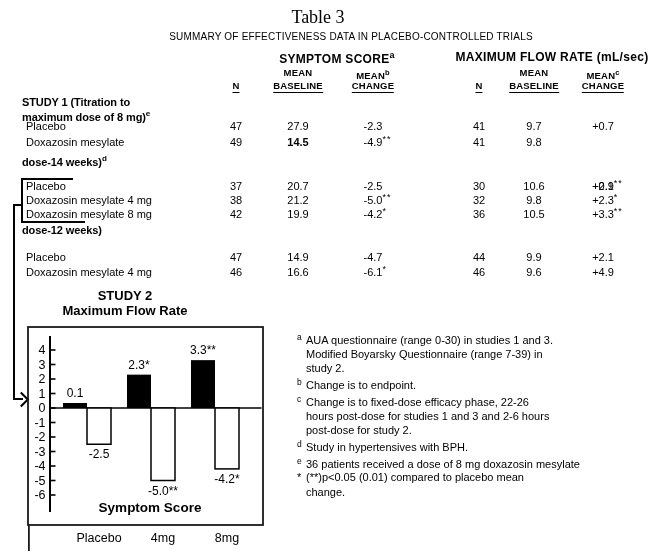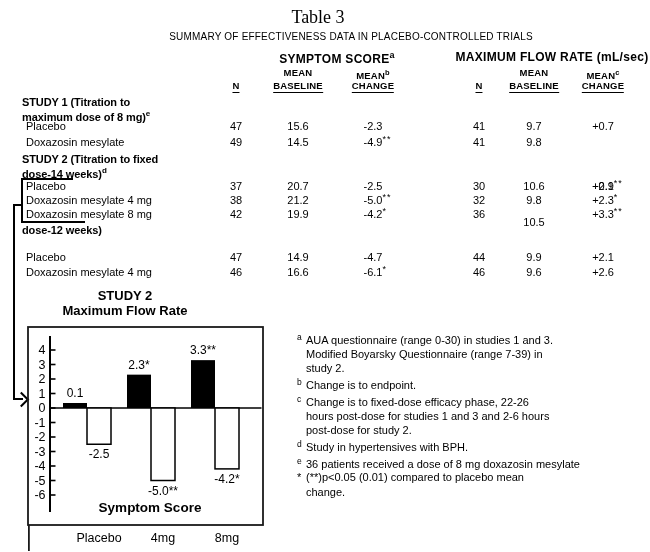--- a/index.html
+++ b/index.html
@@ -50,34 +50,33 @@
       <span class="colh" style="left: 534px; top: 67px;">MEAN</span>
       <span class="colh u" style="left: 534px; top: 80px;">BASELINE</span>
       <span class="colh" style="left: 603px; top: 67px;">MEAN<sup>c</sup></span>
       <span class="colh u" style="left: 603px; top: 80px;">CHANGE</span>
       <div class="studyrow" style="left: 22px; top: 96px;">
         <div>STUDY 1 (Titration to</div>
         <div>maximum dose of 8 mg)<sup>e</sup></div>
       </div>
       <span class="rowlabel" style="left: 26px; top: 120px;">Placebo</span>
       <span class="val" style="left: 236px; top: 120px;">47</span>
-      <span class="val" style="left: 298px; top: 120px;">15.6</span>
+      <span class="val" style="left: 298px; top: 120px;">27.9</span>
       <span class="val" style="left: 373px; top: 120px;">-2.3</span>
       <span class="val" style="left: 479px; top: 120px;">41</span>
       <span class="val" style="left: 534px; top: 120px;">9.7</span>
       <span class="val" style="left: 603px; top: 120px;">+0.7</span>
       <span class="rowlabel" style="left: 26px; top: 136px;">Doxazosin mesylate</span>
       <span class="val" style="left: 236px; top: 136px;">49</span>
-      <span class="val" style="left: 298px; top: 136px;">14.5</span>
+      <span class="val" style="left: 298px; top: 136px; font-weight: bold;">14.5</span>
       <span class="val" style="left: 373px; top: 136px;">-4.9<sup>**</sup></span>
       <span class="val" style="left: 479px; top: 136px;">41</span>
       <span class="val" style="left: 534px; top: 136px;">9.8</span>
       <span class="val" style="left: 603px; top: 144px; margin-top: 36px;">+2.9<sup>**</sup></span>
       <div class="studyrow" style="left: 22px; top: 153px;">
-        <div>STUDY 2 (Titration to fixed</div>
         <div>dose-14 weeks)<sup>d</sup></div>
       </div>
       <span class="rowlabel" style="left: 26px; top: 180px;">Placebo</span>
       <span class="val" style="left: 236px; top: 180px;">37</span>
       <span class="val" style="left: 298px; top: 180px;">20.7</span>
       <span class="val" style="left: 373px; top: 180px;">-2.5</span>
       <span class="val" style="left: 479px; top: 180px;">30</span>
       <span class="val" style="left: 534px; top: 180px; text-align: center;">10.6</span>
       <span class="val" style="left: 603px; top: 180px;">+0.1</span>
       <span class="rowlabel" style="left: 26px; top: 194px;">Doxazosin mesylate 4 mg</span>
@@ -85,39 +84,39 @@
       <span class="val" style="left: 298px; top: 194px;">21.2</span>
       <span class="val" style="left: 373px; top: 194px;">-5.0<sup>**</sup></span>
       <span class="val" style="left: 479px; top: 194px;">32</span>
       <span class="val" style="left: 534px; top: 194px;">9.8</span>
       <span class="val" style="left: 603px; top: 194px;">+2.3<sup>*</sup></span>
       <span class="rowlabel" style="left: 26px; top: 208px;">Doxazosin mesylate 8 mg</span>
       <span class="val" style="left: 236px; top: 208px;">42</span>
       <span class="val" style="left: 298px; top: 208px;">19.9</span>
       <span class="val" style="left: 373px; top: 208px;">-4.2<sup>*</sup></span>
       <span class="val" style="left: 479px; top: 208px;">36</span>
-      <span class="val" style="left: 534px; top: 216px;">10.5</span>
+      <span class="val" style="left: 534px; top: 208px;">10.5</span>
       <span class="val" style="left: 603px; top: 208px;">+3.3<sup>**</sup></span>
       <div class="studyrow" style="left: 22px; top: 224px;">
         <div>dose-12 weeks)</div>
       </div>
       <span class="rowlabel" style="left: 26px; top: 251px;">Placebo</span>
       <span class="val" style="left: 236px; top: 251px;">47</span>
       <span class="val" style="left: 298px; top: 251px;">14.9</span>
       <span class="val" style="left: 373px; top: 251px;">-4.7</span>
       <span class="val" style="left: 479px; top: 251px;">44</span>
       <span class="val" style="left: 534px; top: 251px;">9.9</span>
       <span class="val" style="left: 603px; top: 251px;">+2.1</span>
       <span class="rowlabel" style="left: 26px; top: 266px;">Doxazosin mesylate 4 mg</span>
       <span class="val" style="left: 236px; top: 266px;">46</span>
       <span class="val" style="left: 298px; top: 266px;">16.6</span>
       <span class="val" style="left: 373px; top: 266px;">-6.1<sup>*</sup></span>
       <span class="val" style="left: 479px; top: 266px;">46</span>
       <span class="val" style="left: 534px; top: 266px;">9.6</span>
-      <span class="val" style="left: 603px; top: 266px;">+2.6</span>
+      <span class="val" style="left: 603px; top: 266px;">+4.9</span>
     </div>
 
   <div class="line" style="left:21px;top:178px;width:52px;border-top:2px solid #000;"></div>
   <div class="line" style="left:21px;top:178px;height:45px;border-left:2px solid #000;"></div>
   <div class="line" style="left:21px;top:221px;width:64px;border-top:2px solid #000;"></div>
   <div class="line" style="left:13px;top:204px;width:8px;border-top:2px solid #000;"></div>
   <div class="line" style="left:13px;top:204px;height:196px;border-left:2px solid #000;"></div>
   <div class="line" style="left:14px;top:398px;width:9px;border-top:2px solid #000;"></div>
   <div class="line" style="left:16px;top:394px;width:9px;height:9px;border-top:2px solid #000;border-right:2px solid #000;transform:rotate(45deg);"></div>
 

